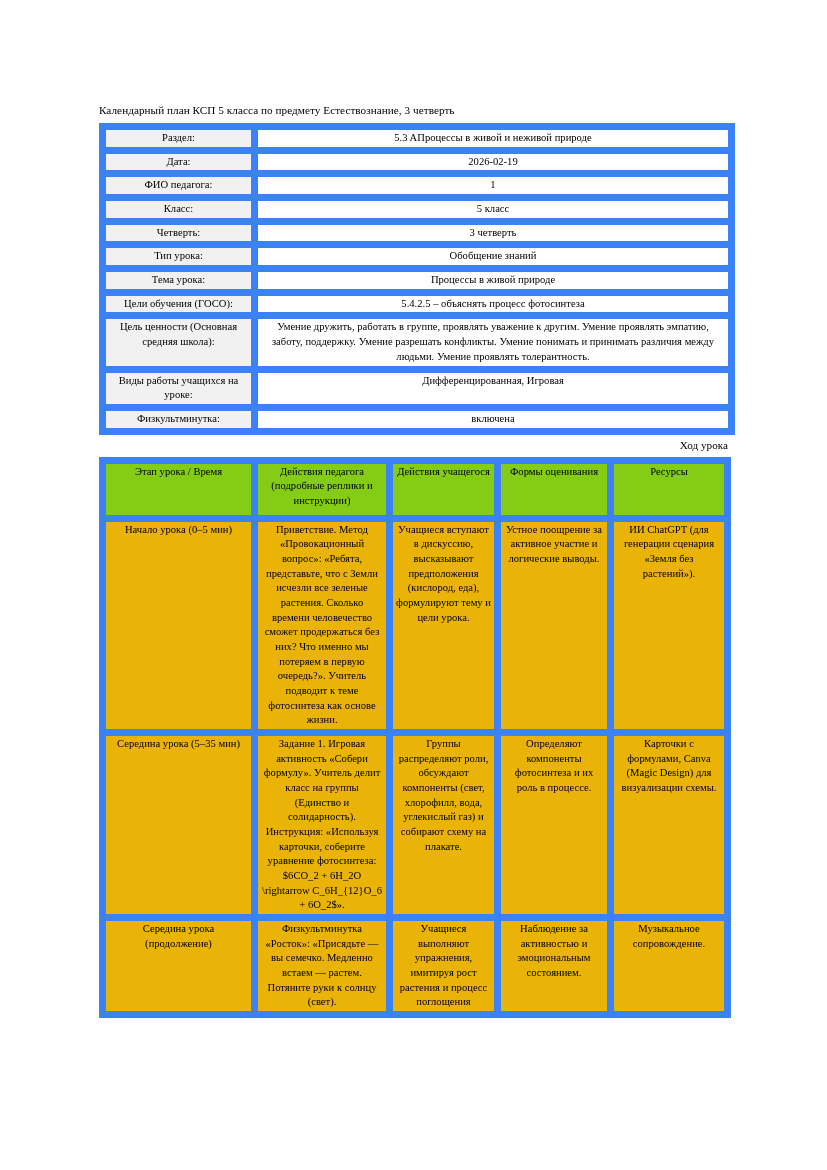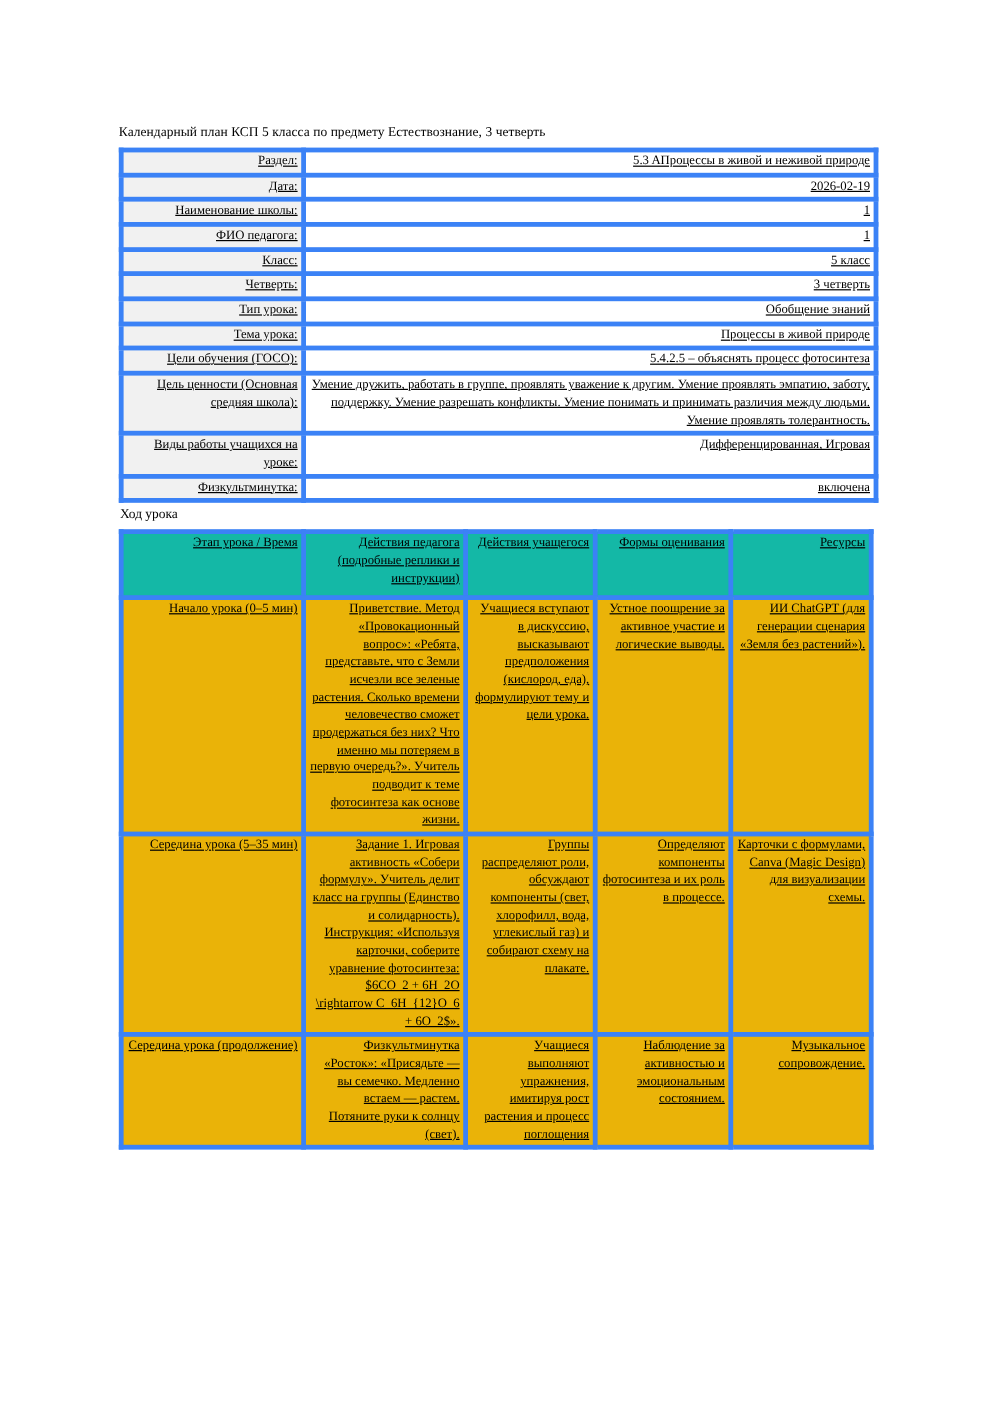--- a/index.html
+++ b/index.html
@@ -35,59 +35,59 @@
   .doc-title {
     font-size: 11.2px;
     line-height: 1.35;
     margin: 0 0 5px 0;
     white-space: nowrap;
     letter-spacing: 0.05px;
   }
   .section-label {
     font-size: 11.2px;
     line-height: 1.35;
-    margin: 3px 0 4px 1px;
+    margin: 3px 0 4px 16px;
+    text-align: right;
   }
   table {
     border-collapse: collapse;
     table-layout: fixed;
     width: 629px;
     font-size: 10.6px;
     line-height: 1.385;
   }
   table td, table th {
-    border: 4px solid #3b82f6;
+    border: 7px solid #3b82f6;
     padding: 1px 3px 1px 3px;
     vertical-align: top;
-    text-align: right;
+    text-align: center;
     font-weight: normal;
     word-wrap: break-word;
     overflow-wrap: break-word;
-    text-decoration: underline;
   }
   
   .info-table td.label {
     width: 152px;
     background: #f1f1f1;
   }
   .info-table td.value {
     background: #ffffff;
   }
   .info-table td {
     height: 14px;
   }
   .info-table tr.tall td {
     height: auto;
   }
   
   .flow-table {
     margin-top: 0;
   }
   .flow-table thead td {
-    background: #14b8a6;
+    background: #84cc16;
     height: 49px;
     margin-top: 16px;
   }
   .flow-table col.c1 { width: 152px; }
   .flow-table col.c2 { width: 135px; }
   .flow-table col.c3 { width: 108px; }
   .flow-table col.c4 { width: 113px; }
   .flow-table col.c5 { width: 117px; }
   .flow-table tbody td {
     background: #eab308;
@@ -107,24 +107,20 @@
         <col style="width:477px">
       </colgroup>
       <tbody>
         <tr>
           <td class="label">Раздел:</td>
           <td class="value">5.3 AПроцессы в живой и неживой природе</td>
         </tr>
         <tr>
           <td class="label">Дата:</td>
           <td class="value">2026-02-19</td>
-        </tr>
-        <tr>
-          <td class="label">Наименование школы:</td>
-          <td class="value">1</td>
         </tr>
         <tr>
           <td class="label">ФИО педагога:</td>
           <td class="value">1</td>
         </tr>
         <tr>
           <td class="label">Класс:</td>
           <td class="value">5 класс</td>
         </tr>
         <tr>

